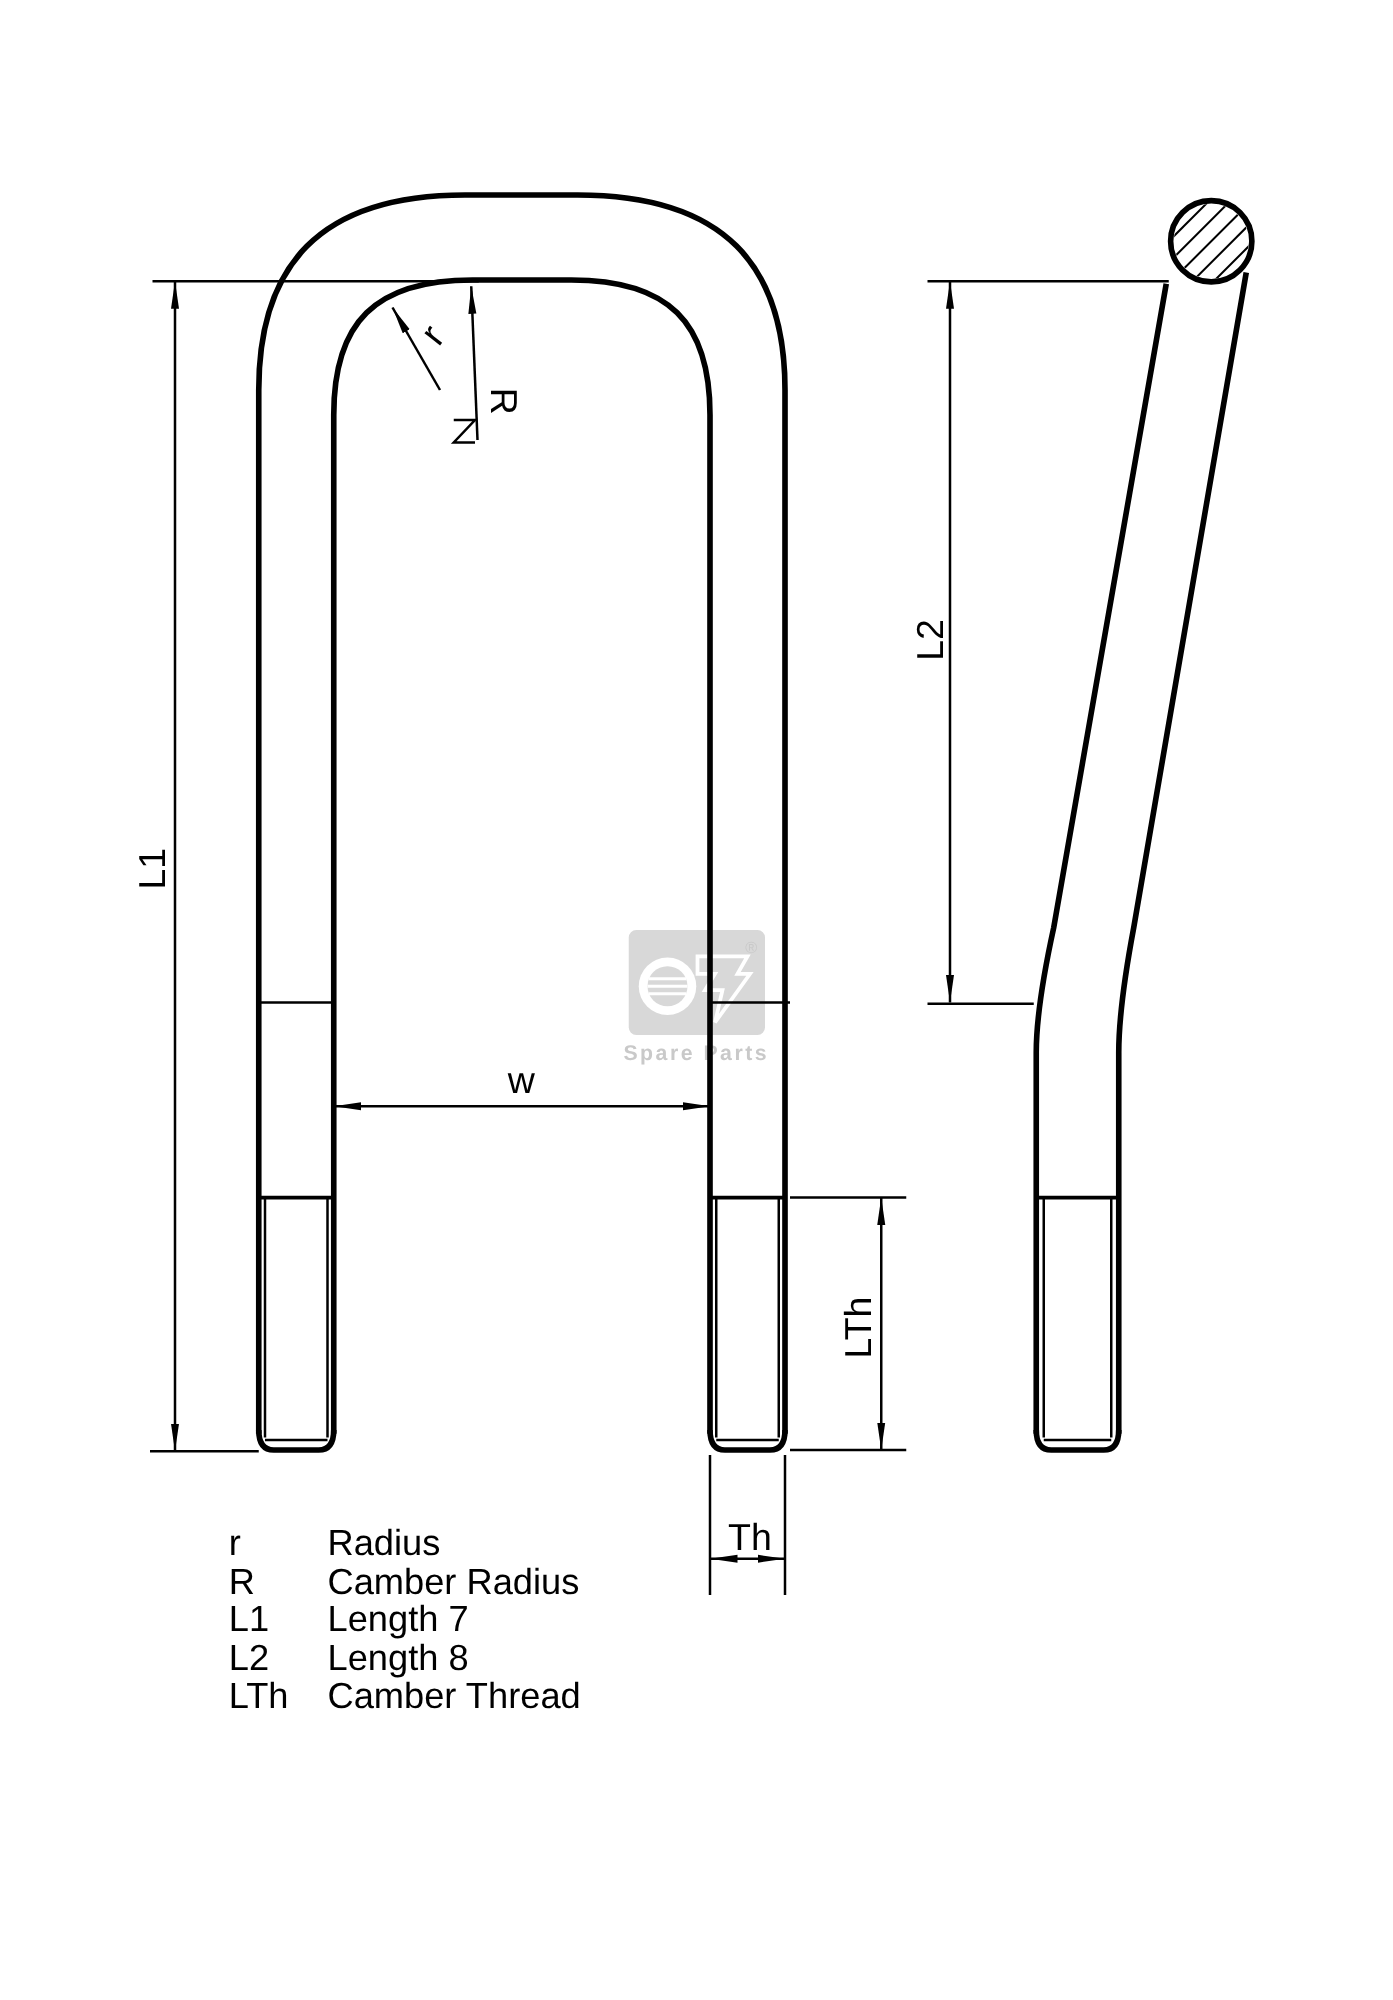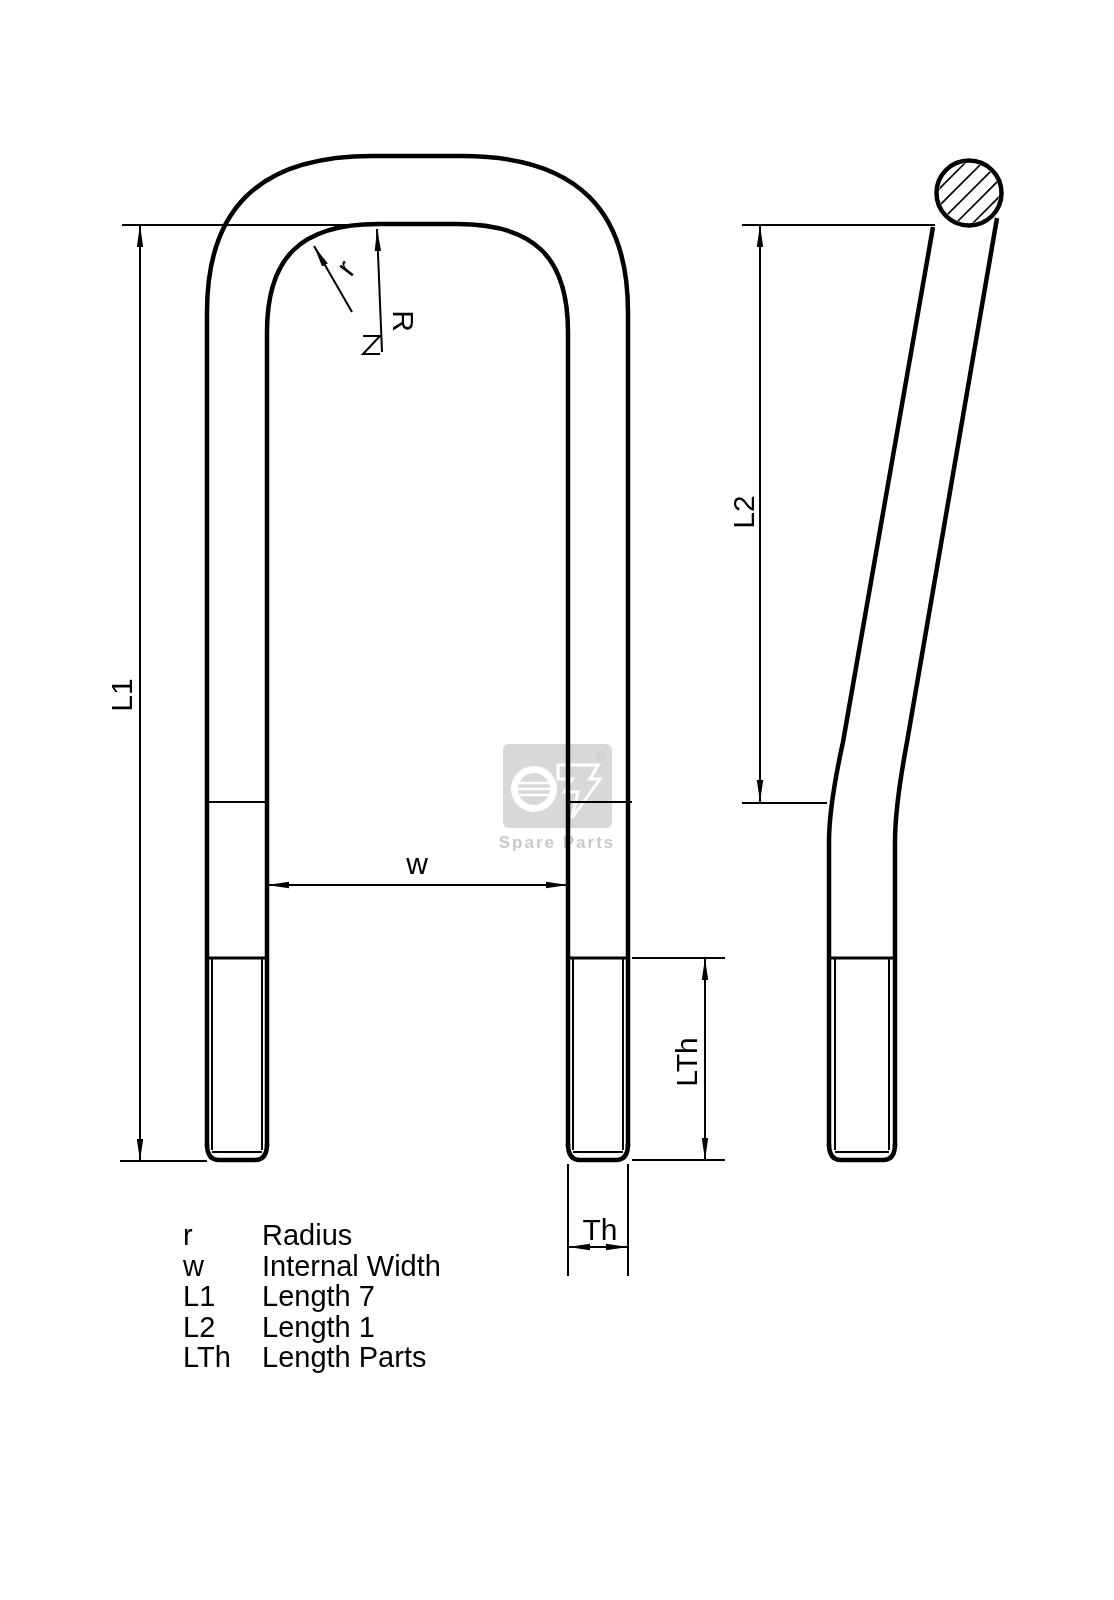--- a/index.html
+++ b/index.html
@@ -123,19 +123,19 @@
     <text x="687" y="1072" text-anchor="middle" transform="rotate(-90 687 1062)">LTh</text>
     <text x="417" y="874" text-anchor="middle">w</text>
     <text x="600" y="1240" text-anchor="middle">Th</text>
     <text x="346" y="278" text-anchor="middle" transform="rotate(-52 346 268)">r</text>
     <text x="403" y="331" text-anchor="middle" transform="rotate(90 403 321)">R</text>
   </g>
 </svg>
 
 <div class="legend">
   <div><span class="sym">r</span><span class="desc">Radius</span></div>
-  <div><span class="sym">w</span><span class="desc">Internal Width</span></div>
+  <div><span class="sym">R</span><span class="desc">Camber Radius</span></div>
   <div><span class="sym">L1</span><span class="desc">Length 7</span></div>
-  <div><span class="sym">L2</span><span class="desc">Length 1</span></div>
-  <div><span class="sym">LTh</span><span class="desc">Length Parts</span></div>
+  <div><span class="sym">L2</span><span class="desc">Length 8</span></div>
+  <div><span class="sym">LTh</span><span class="desc">Camber Thread</span></div>
 </div>
 
 </div>
 
 </body></html>

